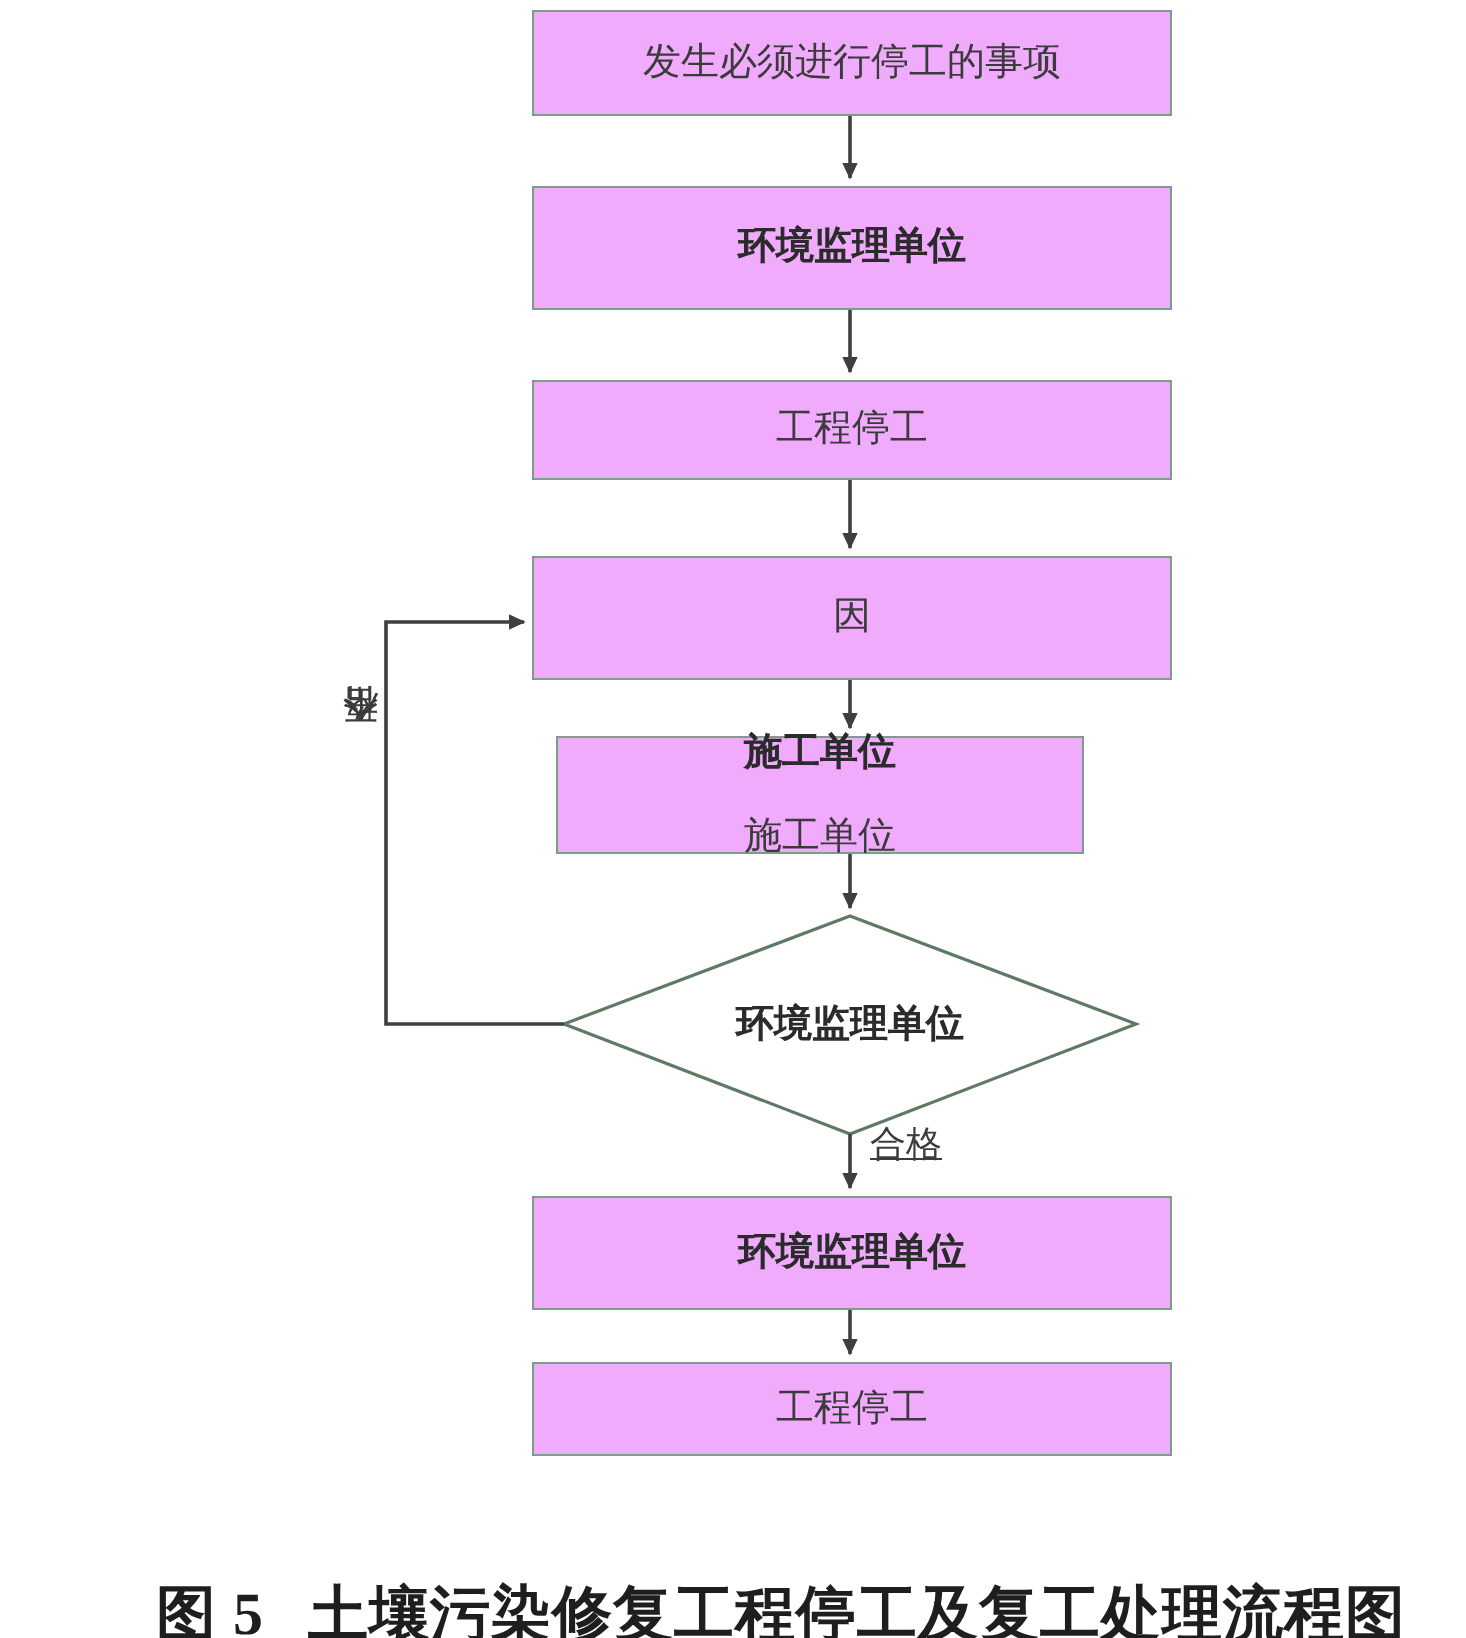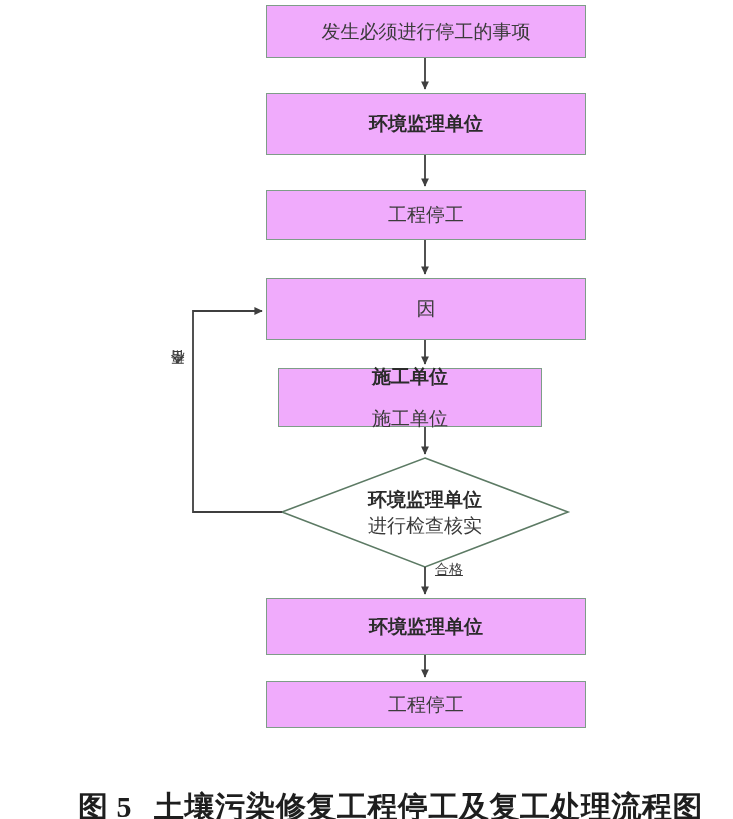--- a/index.html
+++ b/index.html
@@ -56,21 +56,21 @@
     color: #3b3b3b;
     z-index: 2;
     pointer-events: none;
   }
   .node-diamond .ln { display: block; white-space: nowrap; }
   .node-diamond .ln.strong { font-weight: bold; color: #2b2b2b; }
 
   
   .edge-label {
     position: absolute;
-    font-size: 14px;
+    font-size: 18px;
     color: #3b3b3b;
     white-space: nowrap;
     line-height: 1;
     text-decoration: underline;
   }
   .edge-label.vertical {
     writing-mode: vertical-rl;
     transform: rotate(180deg);
     transform-origin: center center;
   }
@@ -133,21 +133,20 @@
   <span class="ln">因</span>
 </div>
 
 <div class="node-box" style="left:278px; top:368px; width:264px; height:59px;gap:16px;">
   <span class="ln strong">施工单位</span>
   <span class="ln">施工单位</span>
 </div>
 
 <div class="node-diamond" style="left:282px; top:458px; width:286px; height:109px;">
   <span class="ln strong">环境监理单位</span>
-  <span class="ln">进行检查核实</span>
 </div>
 
 <div class="node-box" style="left:266px; top:598px; width:320px; height:57px;">
   <span class="ln strong">环境监理单位</span>
 </div>
 
 <div class="node-box" style="left:266px; top:681px; width:320px; height:47px;">
   <span class="ln">工程停工</span>
 </div>
 

